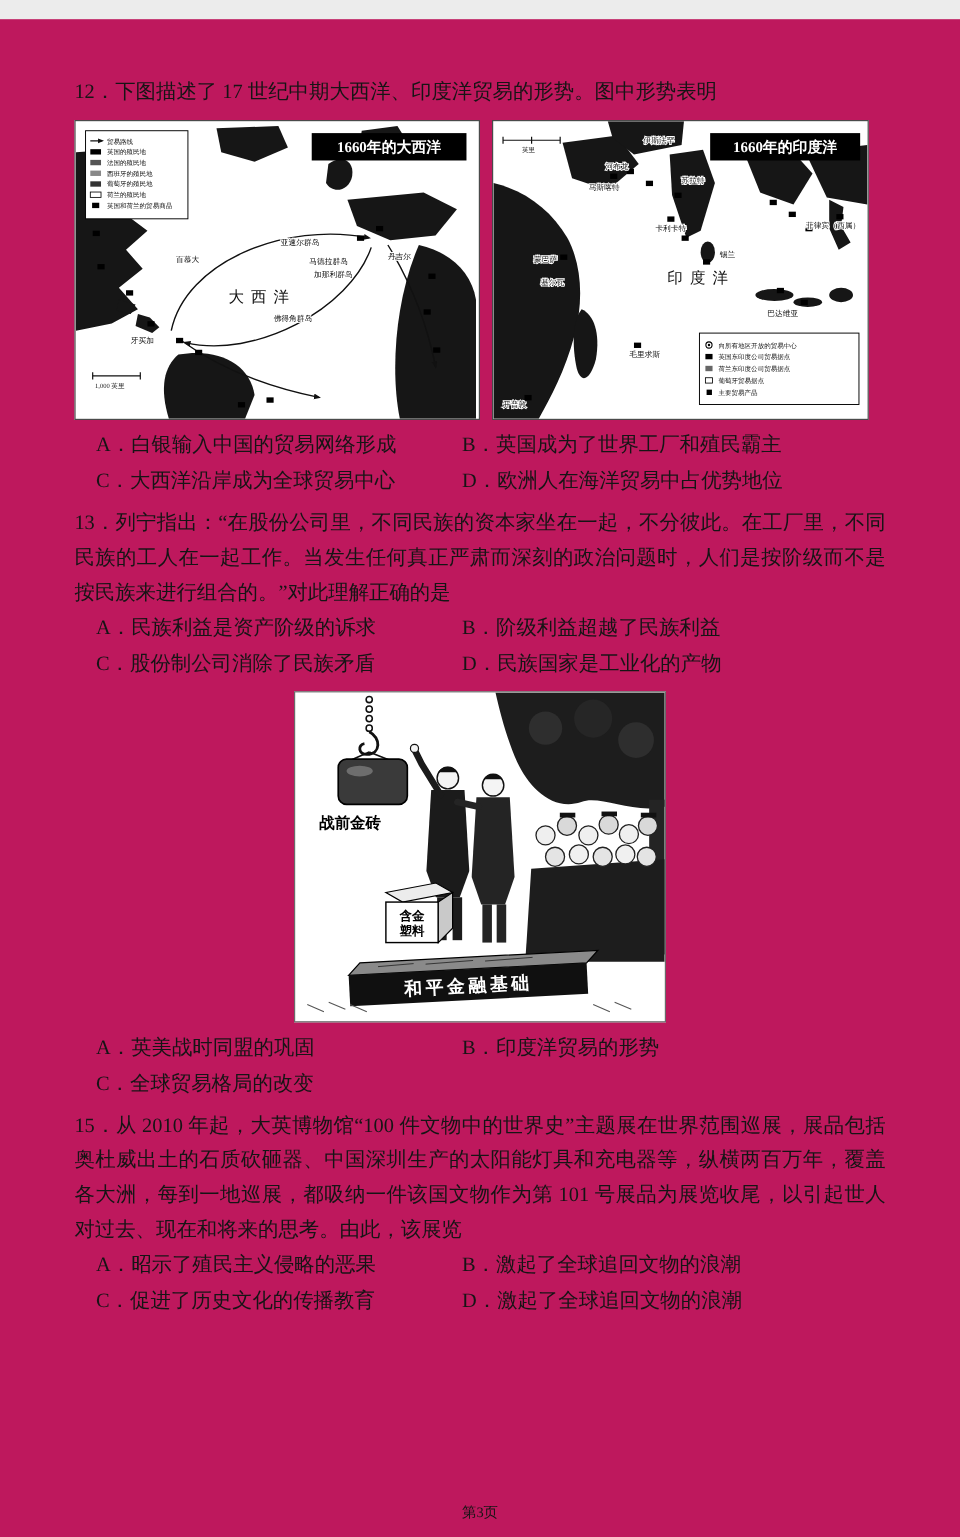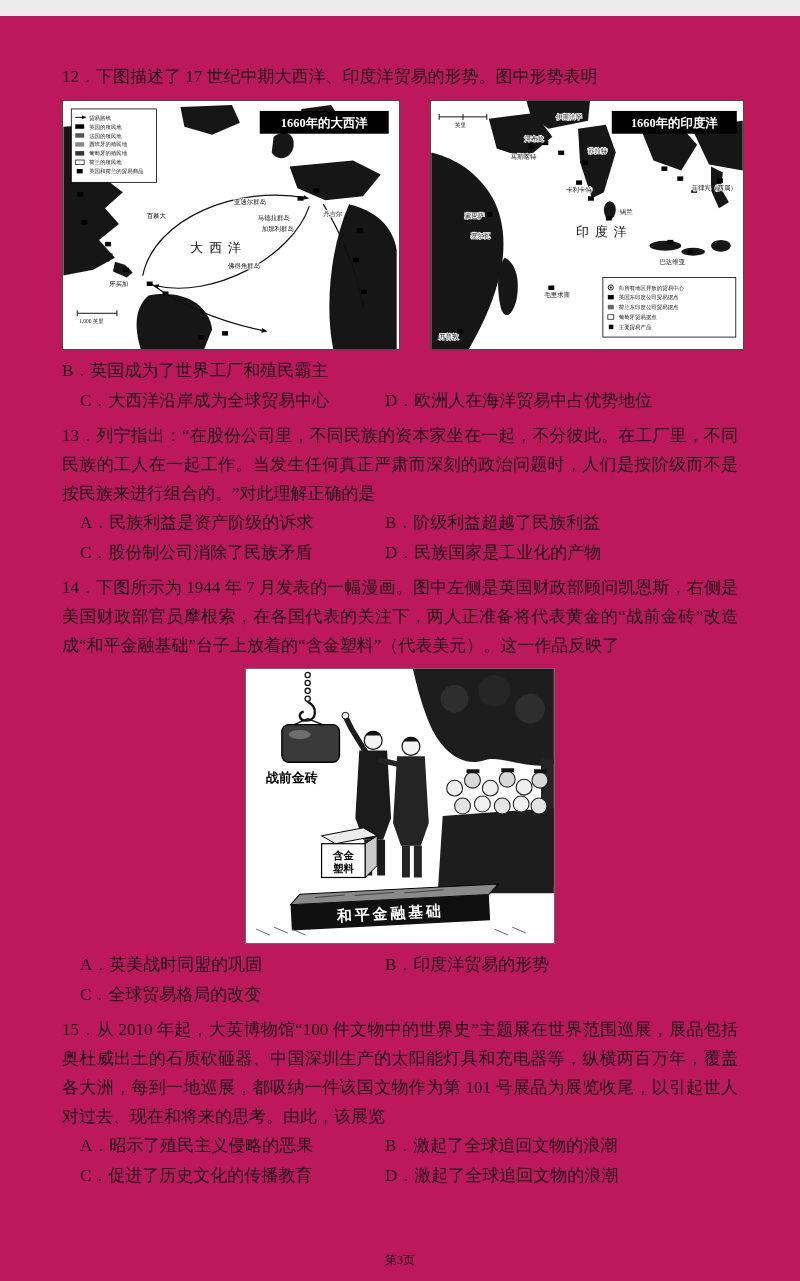--- a/index.html
+++ b/index.html
@@ -4,21 +4,21 @@
 <style>
   * { margin:0; padding:0; box-sizing:border-box; }
   html,body { background:#ececec; }
   body { font-family:"Liberation Serif","DejaVu Serif",serif; color:#151515; }
   .page { width:800px; height:1281px; background:#be185d; margin:16px auto; position:relative;
           padding:46px 62px 0 62px; }
   .stem { font-size:17px; line-height:29px; text-align:justify; }
   .question { margin-bottom:5px; }
   .opt-row { display:flex; line-height:30px; font-size:17px; }
   .opt-row .opt-left { width:305px; margin-left:18px; }
-  .maps-row { display:flex; gap:30px; margin:9px 0 6px 0; }
+  .maps-row { display:flex; gap:10px; margin:9px 0 6px 0; }
   svg.map { border:1px solid #4a4a4a; background:#fff; flex:none; }
   .cartoon-wrap { display:flex; justify-content:center; margin:8px 0 6px 0;align-items:center; }
   svg.cartoon { border:1px solid #6a6a6a; background:#fff; }
   .map-title-text { font-size:12.5px; font-weight:bold; fill:#ffffff; }
   .ocean-label { font-size:13px; letter-spacing:6px; fill:#111; }
   .place-label { font-size:6.5px; fill:#111; paint-order:stroke; stroke:#ffffff; stroke-width:1.6px; }
   .legend-text { font-size:5.5px; fill:#111; }
   .tiny-text { font-size:5.5px; fill:#111; }
   .footer { position:absolute; left:0; bottom:28px; width:100%; text-align:center; font-size:12px; }
 </style>
@@ -182,20 +182,21 @@
           <text class="legend-text" x="189" y="199.8">英国东印度公司贸易据点</text>
           <text class="legend-text" x="189" y="209.8">荷兰东印度公司贸易据点</text>
           <text class="legend-text" x="189" y="219.8">葡萄牙贸易据点</text>
           <text class="legend-text" x="189" y="229.8">主要贸易产品</text>
         </g>
       </svg>
     </div>
 
     <div class="options">
       <div class="opt-row">
+        <span class="opt-left">A．白银输入中国的贸易网络形成</span>
         <span>B．英国成为了世界工厂和殖民霸主</span>
       </div>
       <div class="opt-row">
         <span class="opt-left">C．大西洋沿岸成为全球贸易中心</span>
         <span>D．欧洲人在海洋贸易中占优势地位</span>
       </div>
     </div>
   </section>
 
   <section class="question">
@@ -206,21 +207,20 @@
         <span>B．阶级利益超越了民族利益</span>
       </div>
       <div class="opt-row">
         <span class="opt-left">C．股份制公司消除了民族矛盾</span>
         <span>D．民族国家是工业化的产物</span>
       </div>
     </div>
   </section>
 
   <section class="question">
-    <p class="stem">14．下图所示为 1944 年 7 月发表的一幅漫画。图中左侧是英国财政部顾问凯恩斯，右侧是美国财政部官员摩根索，在各国代表的关注下，两人正准备将代表黄金的“战前金砖”改造成“和平金融基础”台子上放着的“含金塑料”（代表美元）。这一作品反映了</p>
 
     <div class="cartoon-wrap">
       <svg class="cartoon" width="310" height="276" viewBox="0 0 310 276">
 
         <g>
           <path d="M168,0 L310,0 L310,96 C282,102 256,86 240,92 C216,100 196,80 186,58 C178,40 172,18 168,0 Z" fill="#1d1d1d"></path>
           <circle cx="210" cy="30" r="14" fill="#2e2e2e"></circle>
           <circle cx="250" cy="22" r="16" fill="#262626"></circle>
           <circle cx="286" cy="40" r="15" fill="#2e2e2e"></circle>
           <rect x="297" y="90" width="13" height="130" fill="#242424"></rect>

